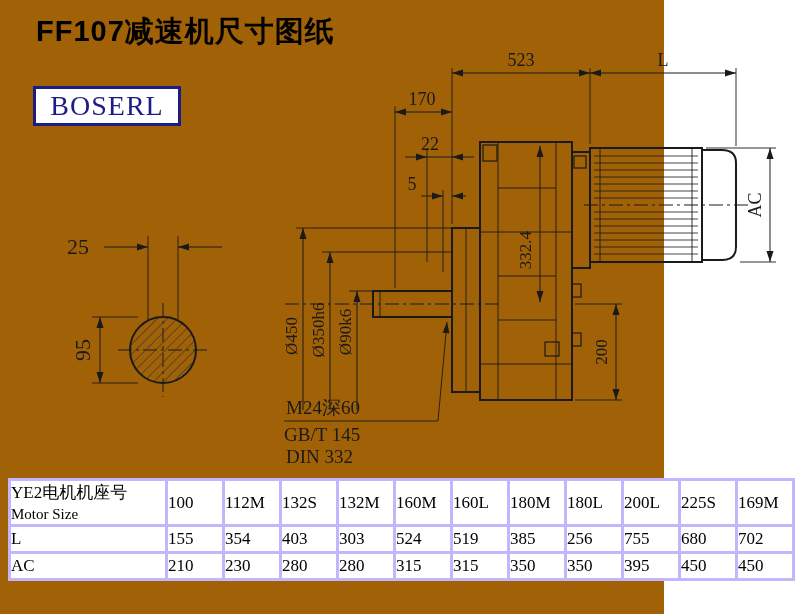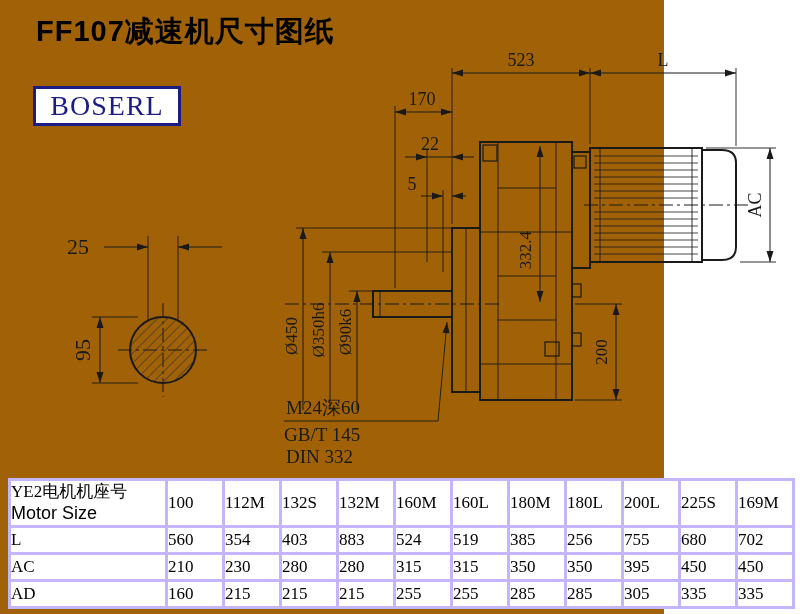--- a/index.html
+++ b/index.html
@@ -34,21 +34,21 @@
   .size-table {
     position:absolute; left:8px; top:478px; width:787px;
     border-collapse:collapse; table-layout:fixed;
     font-family:"Liberation Serif",serif; font-size:17px; color:#000;
     background:#fff;
   }
   .size-table td { border:3px solid #c4b5fd; text-align:left; vertical-align:middle; padding:0; height:27px; }
   .size-table tr.r-head td { height:46px; }
   .col-first { width:157px; }
   .h-cn { font-size:17px; line-height:1.3; }
-  .h-en { font-family:Liberation Sans, sans-serif; font-size:18px; line-height:1.2; }
+  .h-en { font-family:Liberation Serif, serif; font-size:15px; line-height:1.2; }
 </style>
 </head>
 <body>
 
 <div class="page">
 
   <div class="title">FF107减速机尺寸图纸</div>
 
   <div class="logo">
     <span>BOSERL</span>
@@ -208,24 +208,24 @@
         <td>160M</td>
         <td>160L</td>
         <td>180M</td>
         <td>180L</td>
         <td>200L</td>
         <td>225S</td>
         <td>169M</td>
       </tr>
       <tr>
         <td>L</td>
-        <td>560</td>
+        <td>155</td>
         <td>354</td>
         <td>403</td>
-        <td>883</td>
+        <td>303</td>
         <td>524</td>
         <td>519</td>
         <td>385</td>
         <td>256</td>
         <td>755</td>
         <td>680</td>
         <td>702</td>
       </tr>
       <tr>
         <td>AC</td>
@@ -234,30 +234,16 @@
         <td>280</td>
         <td>280</td>
         <td>315</td>
         <td>315</td>
         <td>350</td>
         <td>350</td>
         <td>395</td>
         <td>450</td>
         <td>450</td>
       </tr>
-      <tr>
-        <td>AD</td>
-        <td>160</td>
-        <td>215</td>
-        <td>215</td>
-        <td>215</td>
-        <td>255</td>
-        <td>255</td>
-        <td>285</td>
-        <td>285</td>
-        <td>305</td>
-        <td>335</td>
-        <td>335</td>
-      </tr>
     </tbody>
   </table>
 
 </div>
 
 </body></html>

